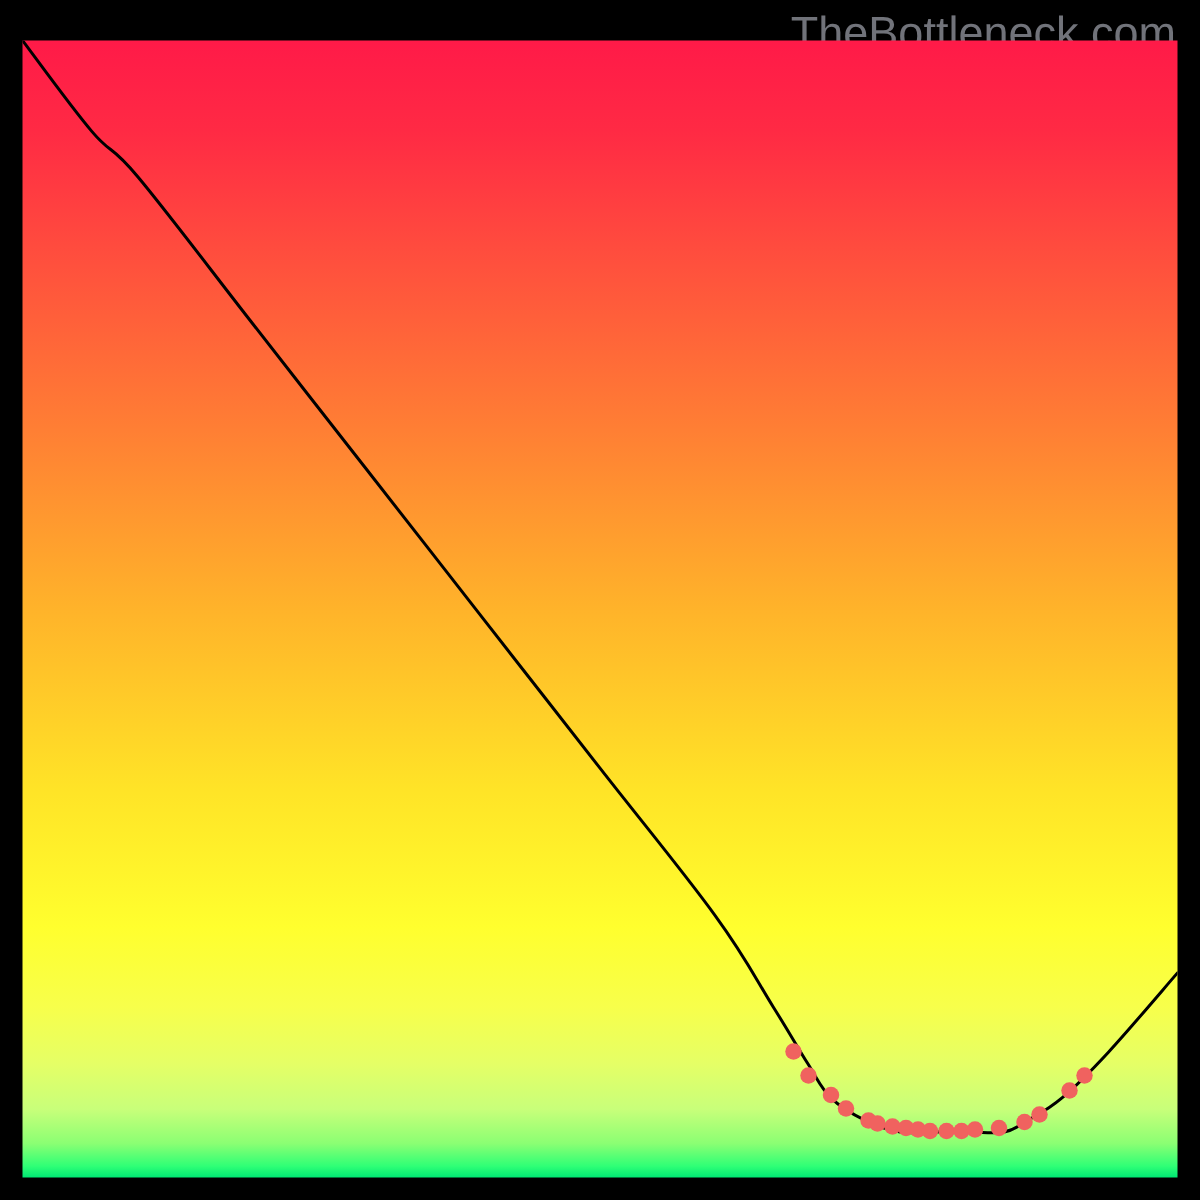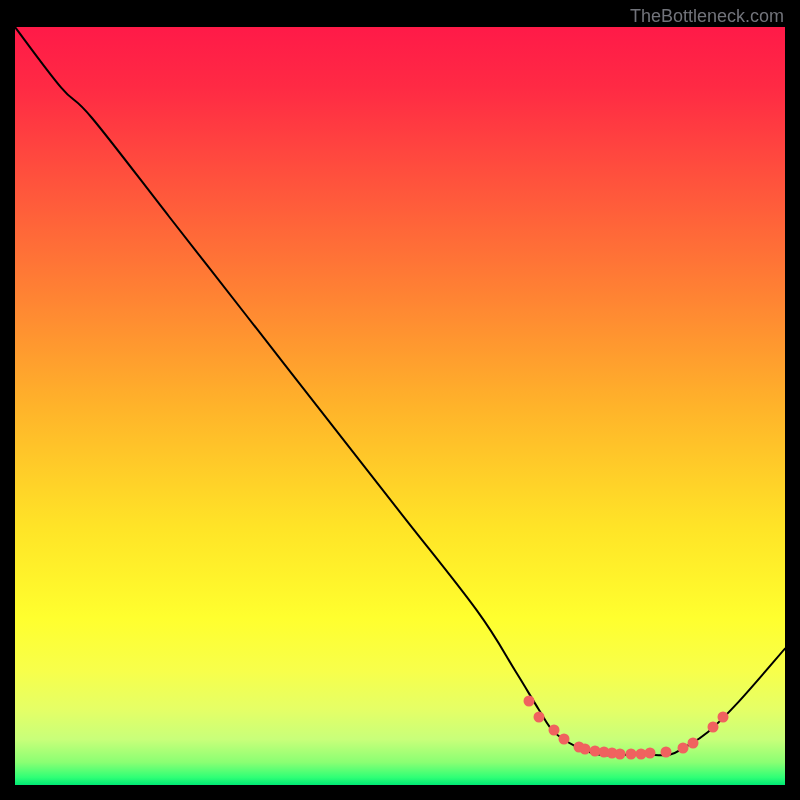--- a/index.html
+++ b/index.html
@@ -34,21 +34,21 @@
       #8bff73 97%,
       #2fff76 99%,
       #00e874 100%
     );
   }
   .watermark {
     position: absolute;
     top: 6px;
     right: 16px;
     font-family: Arial, Helvetica, sans-serif;
-    font-size: 18px;
+    font-size: 30px;
     font-weight: 400;
     color: #71737a;
     letter-spacing: 0px;
   }
   svg.curve {
     position: absolute;
     inset: 0;
     width: 100%;
     height: 100%;
   }

